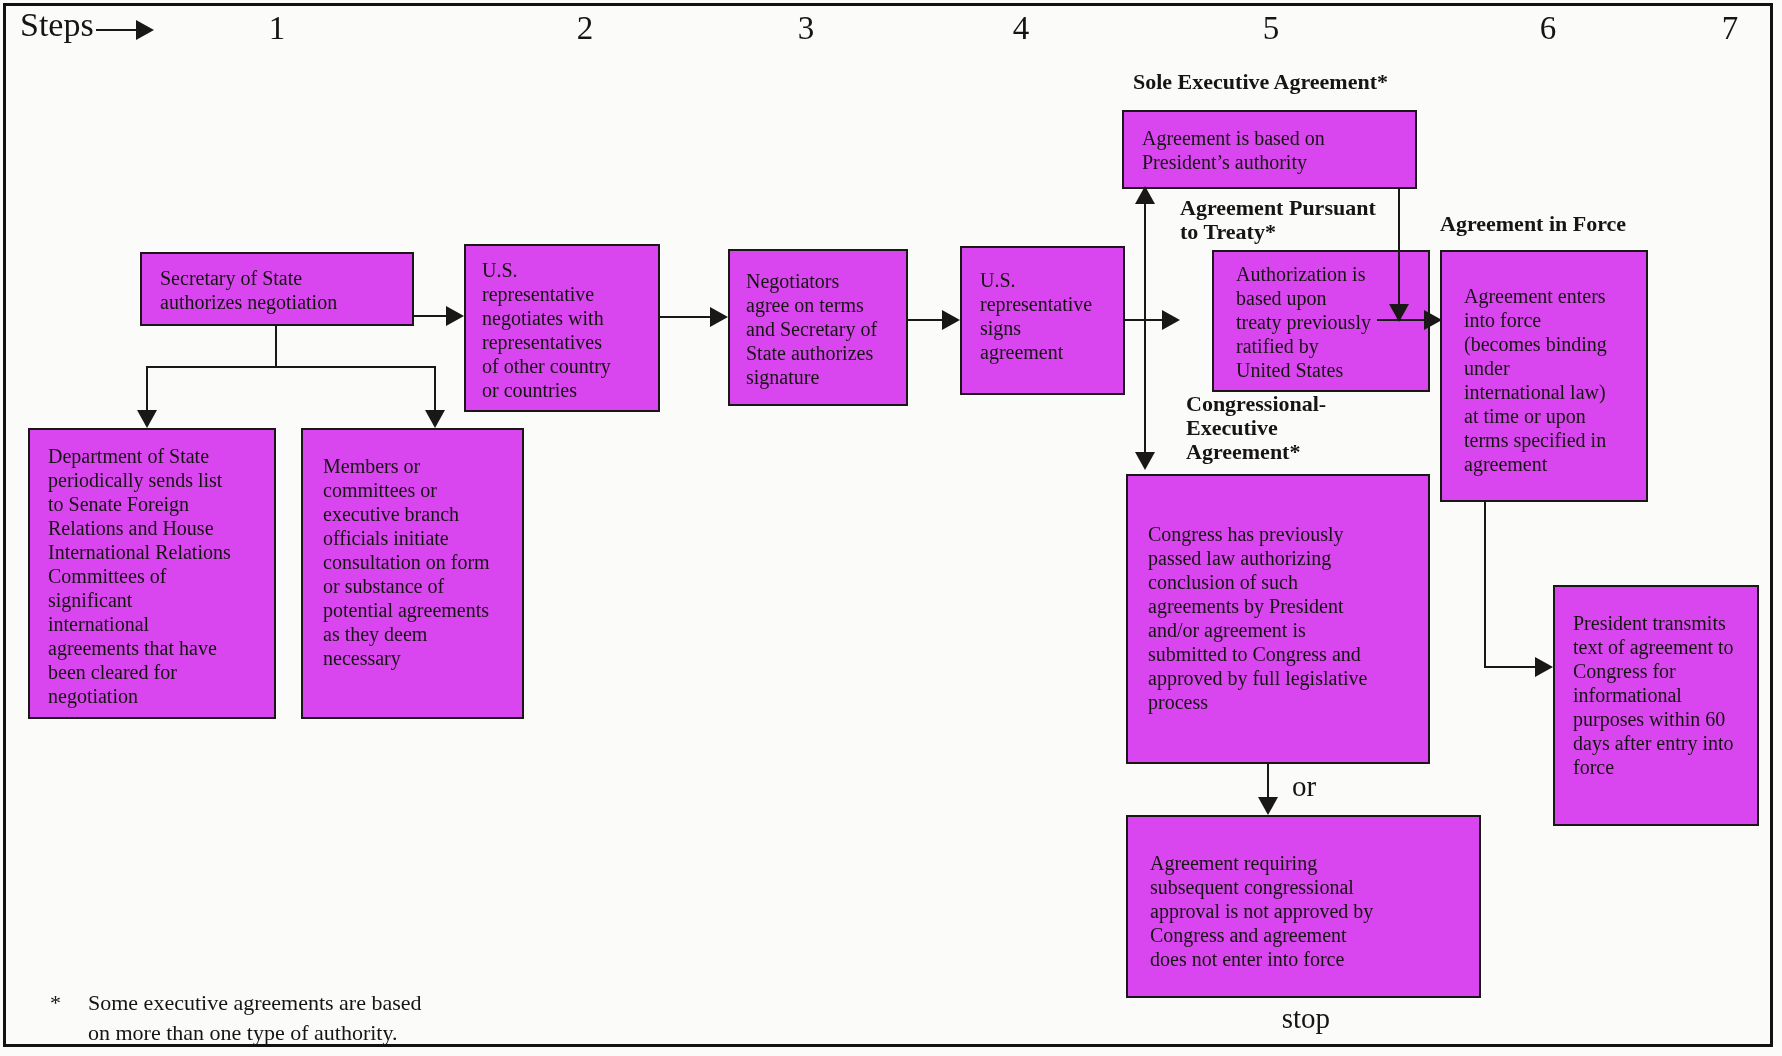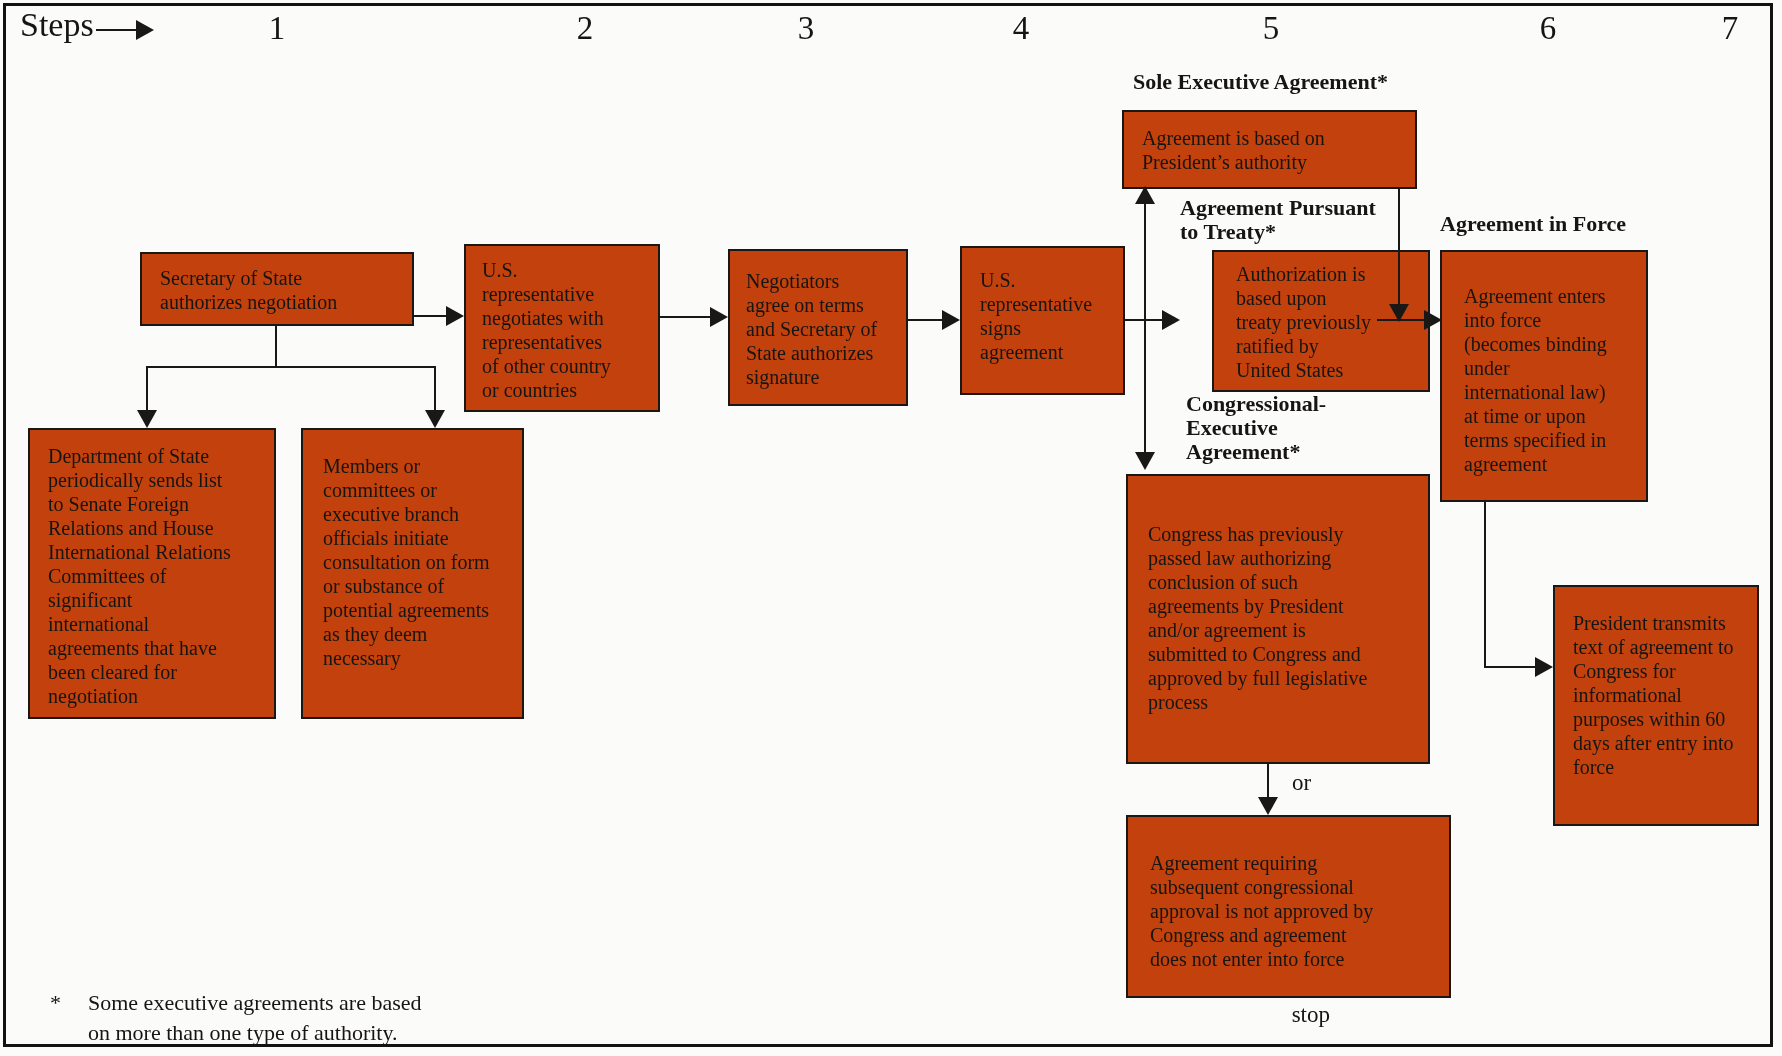--- a/index.html
+++ b/index.html
@@ -1,29 +1,29 @@
 <!DOCTYPE html>
 <html><head>
 <meta charset="utf-8">
 <style>
   html,body{margin:0;padding:0;background:#777;}
   .page{position:relative;width:1782px;height:1056px;background:#fbfbf9;
         font-family:"Liberation Serif","DejaVu Serif",serif;color:#171513;overflow:hidden;}
   .frame{position:absolute;left:3px;top:3px;width:1770px;height:1044px;border:3px solid #121212;box-sizing:border-box;}
-  .node{position:absolute;border:2px solid #1a1816;background:#c2410c;box-sizing:border-box;
+  .node{position:absolute;border:2px solid #1a1816;background:#d946ef;box-sizing:border-box;
         font-size:20px;line-height:24px;white-space:pre-line;}
   .hd{position:absolute;font-weight:bold;font-size:22px;line-height:24px;white-space:pre-line;}
   .hl{position:absolute;height:2px;background:#1a1816;}
   .vl{position:absolute;width:2px;background:#1a1816;}
   .tr{position:absolute;width:0;height:0;border-top:10px solid transparent;border-bottom:10px solid transparent;border-left:18px solid #1a1816;}
   .td{position:absolute;width:0;height:0;border-left:10px solid transparent;border-right:10px solid transparent;border-top:18px solid #1a1816;}
   .tu{position:absolute;width:0;height:0;border-left:10px solid transparent;border-right:10px solid transparent;border-bottom:18px solid #1a1816;}
   .num{position:absolute;font-size:33px;width:44px;text-align:center;top:10px;}
   .steps-lbl{position:absolute;font-size:34px;left:20px;top:6px;}
-  .small-lbl{position:absolute;font-size:23px;}
+  .small-lbl{position:absolute;font-size:29px;}
   .foot{position:absolute;font-size:22px;line-height:30px;white-space:pre-line;}
 </style>
 </head>
 <body>
 
 <div class="page">
   <div class="frame"></div>
 
   <div class="steps-lbl">Steps</div>
   <div class="hl" style="left:96px;top:29px;width:40px;"></div>
@@ -127,21 +127,21 @@
 agreements by President
 and/or agreement is
 submitted to Congress and
 approved by full legislative
 process</div>
 
   <div class="vl" style="left:1267px;top:764px;height:35px;"></div>
   <div class="td" style="left:1258px;top:797px;"></div>
   <div class="small-lbl" style="left:1292px;top:770px;">or</div>
 
-  <div class="node" style="left:1126px;top:815px;width:325px;height:183px;padding:34px 10px 0 22px;">Agreement requiring
+  <div class="node" style="left:1126px;top:815px;width:355px;height:183px;padding:34px 10px 0 22px;">Agreement requiring
 subsequent congressional
 approval is not approved by
 Congress and agreement
 does not enter into force</div>
   <div class="small-lbl" style="left:1240px;top:1002px;width:90px;text-align:right;">stop</div>
 
   <div class="hd" style="left:1440px;top:212px;">Agreement in Force</div>
   <div class="node" style="left:1440px;top:250px;width:208px;height:252px;padding:32px 6px 0 22px;">Agreement enters
 into force
 (becomes binding

